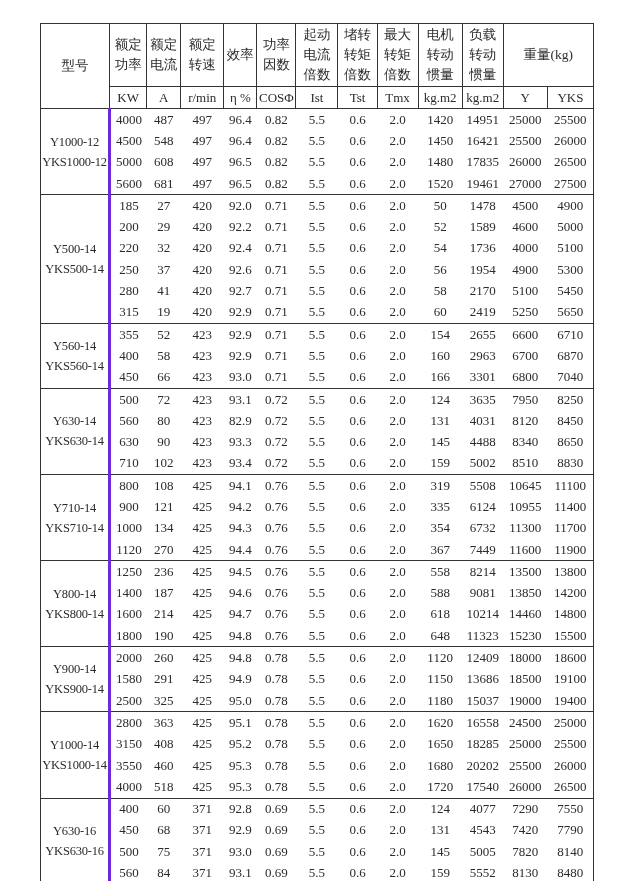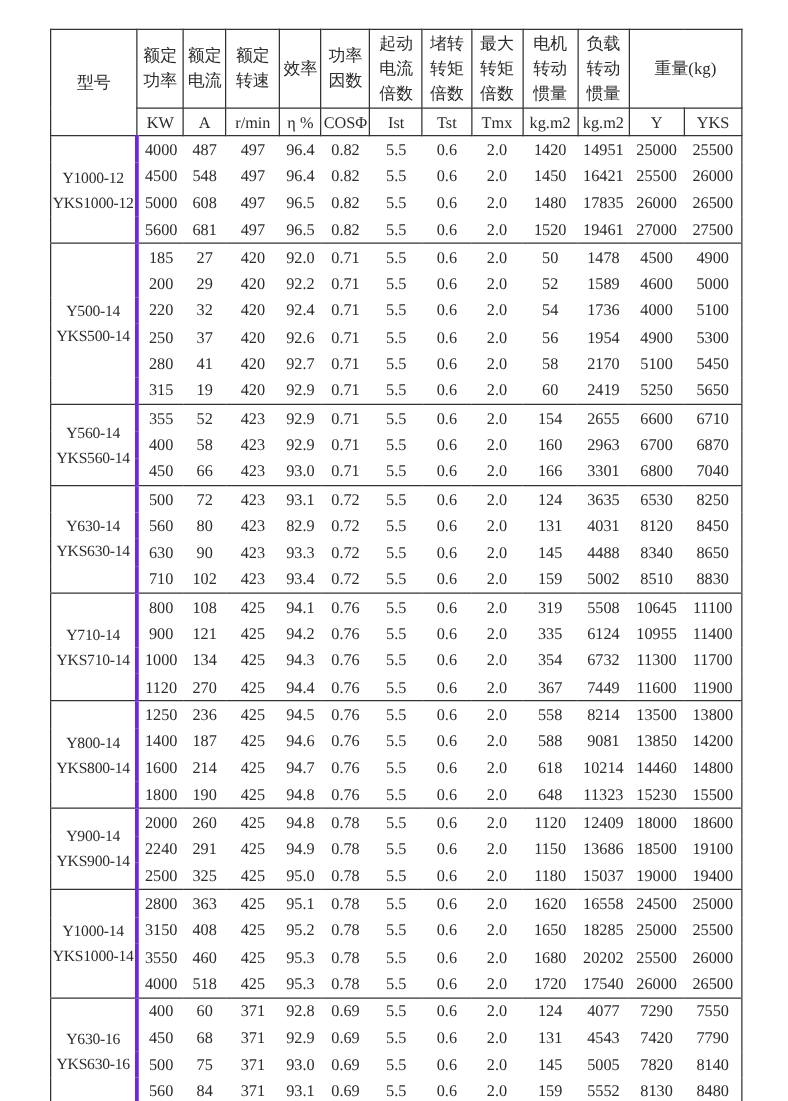--- a/index.html
+++ b/index.html
@@ -327,21 +327,21 @@
           <td>500</td>
           <td>72</td>
           <td>423</td>
           <td>93.1</td>
           <td>0.72</td>
           <td>5.5</td>
           <td>0.6</td>
           <td>2.0</td>
           <td>124</td>
           <td>3635</td>
-          <td>6530</td>
+          <td>7950</td>
           <td>8250</td>
         </tr>
         <tr>
           <td>560</td>
           <td>80</td>
           <td>423</td>
           <td>82.9</td>
           <td>0.72</td>
           <td>5.5</td>
           <td>0.6</td>
@@ -511,21 +511,21 @@
           <td>0.78</td>
           <td>5.5</td>
           <td>0.6</td>
           <td>2.0</td>
           <td>1120</td>
           <td>12409</td>
           <td>18000</td>
           <td>18600</td>
         </tr>
         <tr>
-          <td>2240</td>
+          <td>1580</td>
           <td>291</td>
           <td>425</td>
           <td>94.9</td>
           <td>0.78</td>
           <td>5.5</td>
           <td>0.6</td>
           <td>2.0</td>
           <td>1150</td>
           <td>13686</td>
           <td>18500</td>

